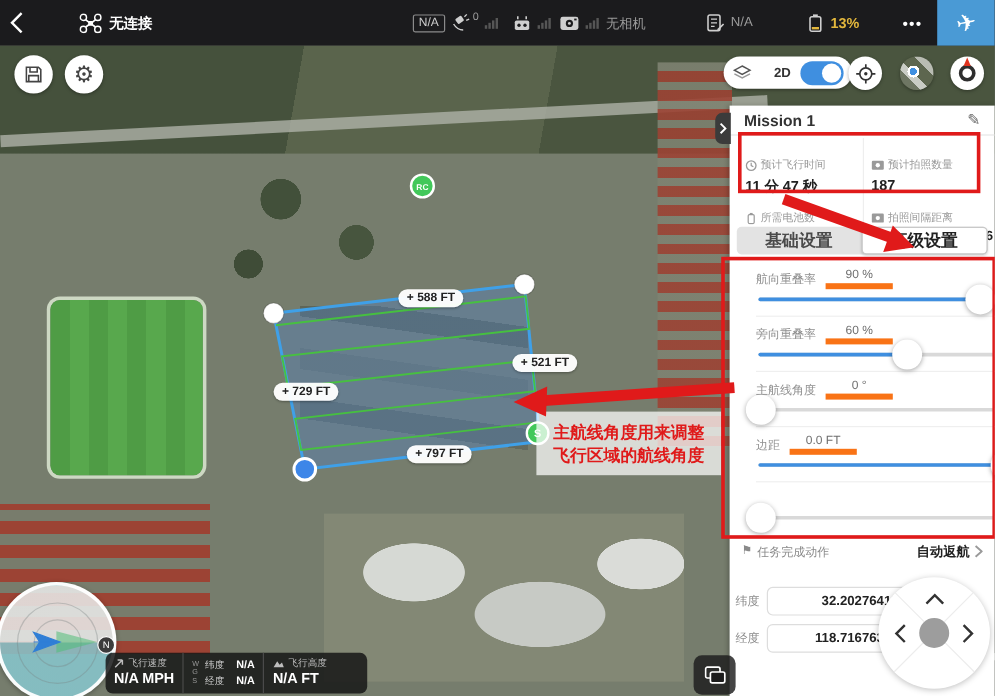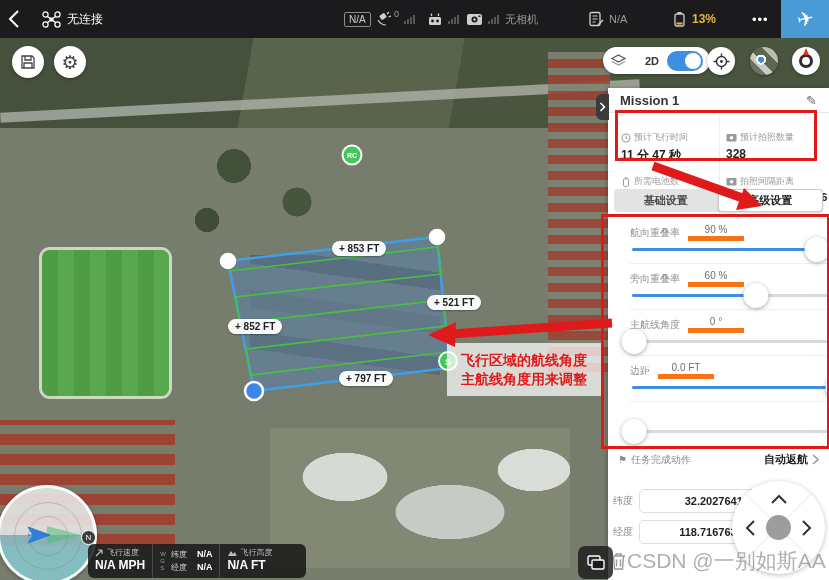--- a/index.html
+++ b/index.html
@@ -55,21 +55,21 @@
   .phead{position:absolute;left:0;top:0;width:221px;height:25px;border-bottom:1px solid #e6e6e6;
          display:flex;align-items:center;justify-content:space-between;padding:0 12px;box-sizing:border-box;}
   .ptitle{font-size:13px;font-weight:bold;color:#333;}
   .stat{position:absolute;width:97px;margin-top:13px;}
   .stat .sl{font-size:9px;color:#9a9a9a;display:flex;align-items:center;gap:3px;white-space:nowrap;}
   .stat .sv{font-size:12px;font-weight:bold;color:#222;margin-top:3px;white-space:nowrap;}
   .vline{position:absolute;left:111px;top:27px;width:1px;height:96px;background:#eee;}
 
   
   #tabs{position:absolute;left:6px;top:101px;width:209px;height:23px;background:#e3e3e3;border-radius:4px;display:flex;}
-  #tabs .tab{flex:1;display:flex;align-items:center;justify-content:center;font-size:11px;font-weight:bold;color:#4a4a4a;}
+  #tabs .tab{flex:1;display:flex;align-items:center;justify-content:center;font-size:14px;font-weight:bold;color:#4a4a4a;}
   #tabs .tab.sel{background:#fff;border:1px solid #c9c9c9;border-radius:4px;box-shadow:0 1px 2px rgba(0,0,0,.15);color:#222;}
 
   
   .srow{position:absolute;left:22px;width:210px;height:44px;border-bottom:1px solid #efefef;}
   .srow.last{border-bottom:none;}
   .shead{display:flex;align-items:center;gap:8px;padding-top:5px;}
   .slabel{font-size:10px;color:#8f8f8f;white-space:nowrap;}
   .svalue{font-size:10px;color:#6e6e6e;min-width:52px;text-align:center;border-bottom:5px solid #f97316;padding:0 2px 1px 2px;}
   .track{position:absolute;left:2px;right:2px;top:29px;height:3px;background:#d9d9d9;border-radius:2px;}
   .fill{position:absolute;left:0;top:0;height:3px;background:#3f8fe0;border-radius:2px;}
@@ -129,23 +129,23 @@
       <path d="M230,271 L438,247 L441,274 L235,297 L240,323 L443,300 L446,326 L246,349 L251,375 L448,352" fill="none" stroke="#46c43c" stroke-width="1.6" opacity=".95"></path>
       <circle cx="228" cy="261" r="8.5" fill="#fff" stroke="rgba(0,0,0,.2)"></circle>
       <circle cx="437" cy="237" r="8.5" fill="#fff" stroke="rgba(0,0,0,.2)"></circle>
       <circle cx="254" cy="391" r="9" fill="#3d86e8" stroke="#fff" stroke-width="2.5"></circle>
       <circle cx="448" cy="361" r="9" fill="#42c85a" stroke="#fff" stroke-width="2"></circle>
       <text x="448" y="364.5" font-size="9" font-weight="bold" fill="#fff" text-anchor="middle">S</text>
       <circle cx="352" cy="155" r="9.5" fill="#42c85a" stroke="#fff" stroke-width="2"></circle>
       <text x="352" y="158" font-size="7" font-weight="bold" fill="#fff" text-anchor="middle">RC</text>
     </svg>
 
-    <div class="dist" style="left:332px;top:241px;">+ 853 FT</div>
+    <div class="dist" style="left:332px;top:241px;">+ 588 FT</div>
     <div class="dist" style="left:427px;top:295px;">+ 521 FT</div>
-    <div class="dist" style="left:228px;top:319px;">+ 852 FT</div>
+    <div class="dist" style="left:228px;top:319px;">+ 729 FT</div>
     <div class="dist" style="left:339px;top:371px;">+ 797 FT</div>
 
     <div class="circ-btn" style="left:12px;top:46px;width:32px;height:32px;">
       <svg width="16" height="16" viewBox="0 0 16 16">
           <path d="M2 2 h10 l2 2 v10 h-12 z M5 2 v4 h6 v-4 M4 9 h8 v5 h-8 z" fill="none" stroke="#444" stroke-width="1.3"></path>
         </svg>
     </div>
     <div class="circ-btn" style="left:54px;top:46px;width:32px;height:32px;">
       <span style="font-size:19px;color:#444;line-height:1;">⚙</span>
     </div>
@@ -177,21 +177,21 @@
       </div>
     </div>
   </div>
 
   <div id="topbar">
     <div class="itm" style="left:8px;">
       <svg width="12" height="18" viewBox="0 0 12 18">
           <path d="M10 1 L2 9 L10 17" fill="none" stroke="#fff" stroke-width="2"></path>
         </svg>
     </div>
-    <div class="itm" style="left:42px;gap:6px;">
+    <div class="itm" style="left:66px;gap:6px;font-weight:bold;">
       <svg width="19" height="17" viewBox="0 0 19 17">
         <circle cx="3.5" cy="3.5" r="2.6" fill="none" stroke="#fff" stroke-width="1.2"></circle>
           <circle cx="15.5" cy="3.5" r="2.6" fill="none" stroke="#fff" stroke-width="1.2"></circle>
         <circle cx="3.5" cy="13.5" r="2.6" fill="none" stroke="#fff" stroke-width="1.2"></circle>
           <circle cx="15.5" cy="13.5" r="2.6" fill="none" stroke="#fff" stroke-width="1.2"></circle>
         <path d="M5.5 5.5 L13.5 11.5 M13.5 5.5 L5.5 11.5" stroke="#fff" stroke-width="1.4"></path>
           <rect x="7.5" y="6.5" width="4" height="4" rx="1" fill="#fff"></rect>
       </svg>
       <span style="font-size:12px;">无连接</span>
     </div>
@@ -288,21 +288,21 @@
       <div class="sv">11 分 47 秒</div>
     </div>
     <div class="stat" style="left:118px;top:30px;">
       <div class="sl">
           <svg width="11" height="9" viewBox="0 0 11 9">
             <rect x="0.5" y="1" width="10" height="7.5" rx="1" fill="#9a9a9a"></rect>
             <circle cx="5.5" cy="4.7" r="1.8" fill="#fff"></circle>
           </svg>
           <span>预计拍照数量</span>
         </div>
-      <div class="sv">328</div>
+      <div class="sv">187</div>
     </div>
     <div class="stat" style="left:13px;top:74px;">
       <div class="sl">
           <svg width="10" height="10" viewBox="0 0 10 10">
             <rect x="2.5" y="1.8" width="5" height="7.5" rx="1" fill="none" stroke="#9a9a9a" stroke-width="1"></rect>
             <rect x="3.8" y="0.4" width="2.4" height="1.2" fill="#9a9a9a"></rect>
           </svg>
           <span>所需电池数</span>
         </div>
       <div class="sv">约 1 组</div>
@@ -470,23 +470,18 @@
   <svg id="annsvg" width="829" height="580">
     <g>
       <line x1="748" y1="200" x2="653" y2="166" stroke="#e01a1a" stroke-width="9"></line>
       <polygon points="762,206 736,210 744,188" fill="#e01a1a"></polygon>
       <line x1="450" y1="334" x2="612" y2="323" stroke="#e01a1a" stroke-width="9"></line>
       <polygon points="428,335 456,322 455,347" fill="#e01a1a"></polygon>
     </g>
   </svg>
 
   <div id="mapnote">
+    <span>主航线角度用来调整</span>
     <span>飞行区域的航线角度</span>
-    <span>主航线角度用来调整</span>
-  </div>
-
-  <div id="wmark">
-    <svg width="17" height="19" viewBox="0 0 17 19" style="vertical-align:-3px;opacity:.7;">
-        <path d="M2 4 h13 M6 4 V2 h5 v2 M3.5 4 l1 13 h8 l1 -13 M6.5 7.5 v7 M10.5 7.5 v7" fill="none" stroke="#6e6e6e" stroke-width="1.4"></path>
-      </svg><span>CSDN @一别如斯AA</span>
-  </div>
+  </div>
+
 
 </div>
 
 </body></html>

